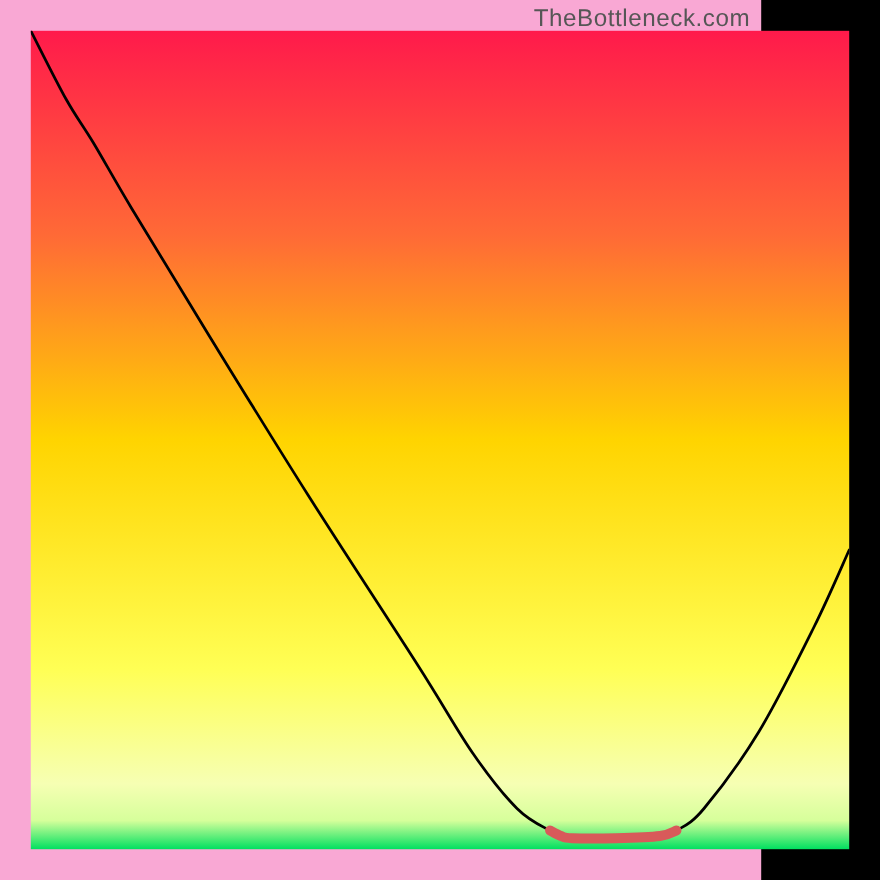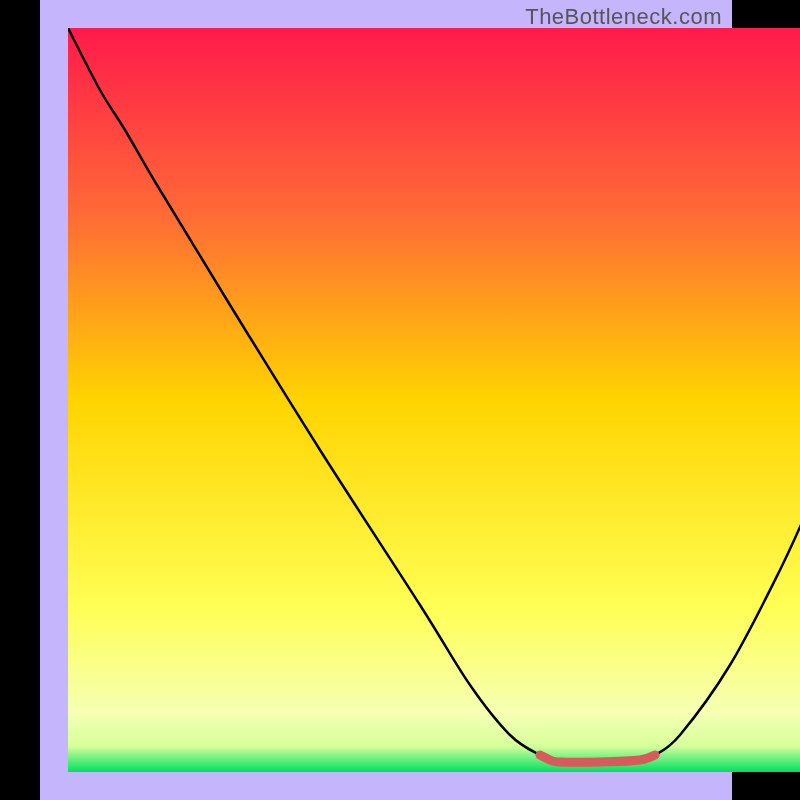--- a/index.html
+++ b/index.html
@@ -7,22 +7,21 @@
     padding: 0;
     width: 800px;
     height: 800px;
     background: #000;
     overflow: hidden;
   }
   .frame {
     position: relative;
     width: 692px;
     height: 800px;
-    background: #c4b5fd;
-    margin-left: 40px;
+    background: #f9a8d4;
   }
   .watermark {
     position: absolute;
     top: 4px;
     right: 10px;
     font-family: Arial, Helvetica, sans-serif;
     font-size: 22px;
     color: #565656;
     letter-spacing: 0.5px;
     z-index: 10;

